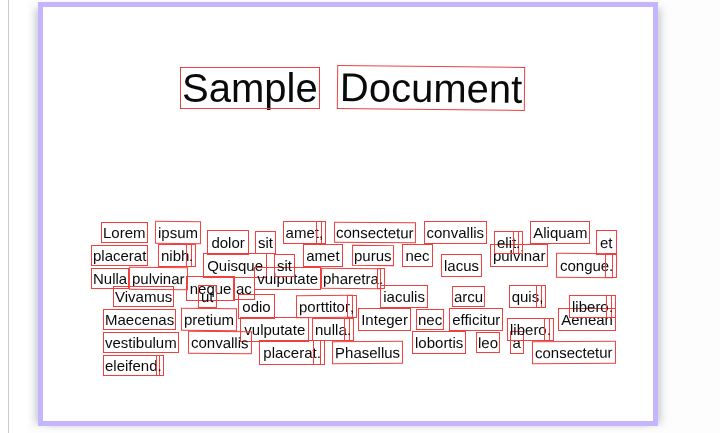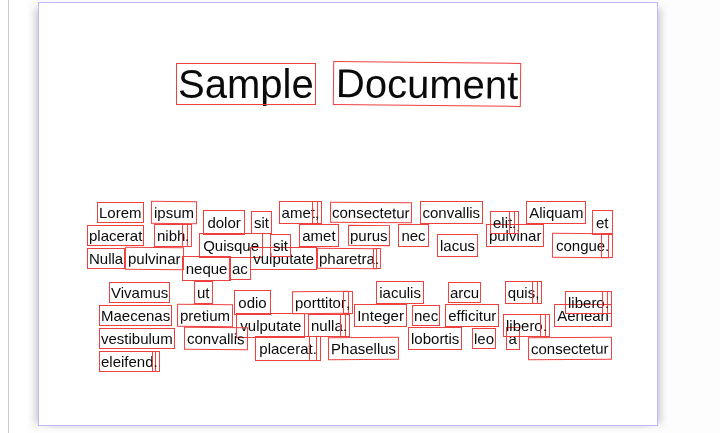--- a/index.html
+++ b/index.html
@@ -7,21 +7,21 @@
   html,body { margin:0; padding:0; }
   body {
     width:720px; height:433px; overflow:hidden; position:relative;
     background:#ffffff; font-family:"Liberation Sans","DejaVu Sans",sans-serif;
     color:var(--ink);
   }
   .edge-line { position:absolute; left:8px; top:0; height:433px; width:1px; background:#cbcbcb; }
   .viewer { position:absolute; left:28px; top:0; width:692px; height:433px; background:#fdfdfe; }
   .page {
     position:absolute; left:10px; top:2px; width:620px; height:424px;
-    background:#ffffff; border:1px solid #c4b5fd;
+    background:#ffffff; border:5px solid #c4b5fd;
     box-shadow:-7px 2px 7px -4px rgba(120,126,140,.38), 7px 2px 7px -4px rgba(120,126,140,.38);
   }
   .w {
     display:inline-block; white-space:pre; line-height:1; color:var(--ink);
     outline:1px solid var(--box); outline-offset:2px;
   }
   
   .group:nth-child(4n+2) .w { transform:rotate(.35deg); }
   .group:nth-child(4n)   .w { transform:rotate(-.3deg);margin-top:20px; }
   .group:nth-child(7n+3) .w { outline-offset:3px;margin-top:20px; }
@@ -33,21 +33,21 @@
     display:flex; justify-content:center; gap:22px;
   }
   .h1-row .w { font-size:40px; line-height:38px; }
   .h1-row .group:nth-child(2) .w { transform:rotate(.55deg); }
   
   .h2-row { position:absolute; top:145px; left:50px; display:flex; gap:18px; }
   .h2-row .w { font-size:31px; line-height:34px; }
   .h2-row .group:first-child .w { transform:rotate(-.35deg); outline-offset:3px; }
   
   .para { position:absolute; left:50px; width:520px; }
-  .para-0 { top:198px; }
+  .para-0 { top:214px; }
   .para-1 { top:278px;padding-left:12px; }
   .line { height:23px; display:flex; align-items:center; }
   .line.justify { justify-content:space-between; }
   .line:not(.justify) { gap:5px; }
   .line.indent { padding-left:10px; }
   .para .w { font-size:15px; line-height:17px; }
   .punct { margin-left:0; }
 </style>
 </head>
 <body>

